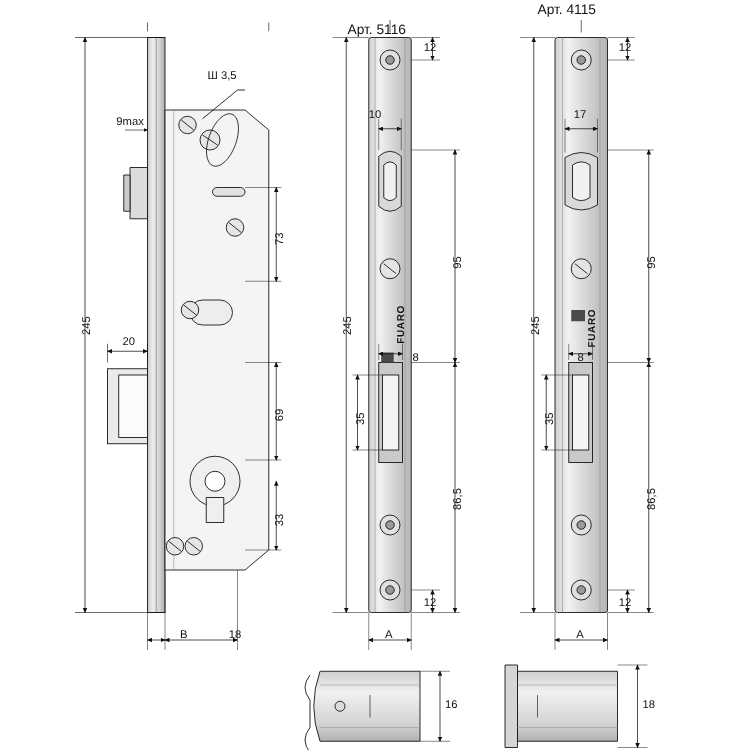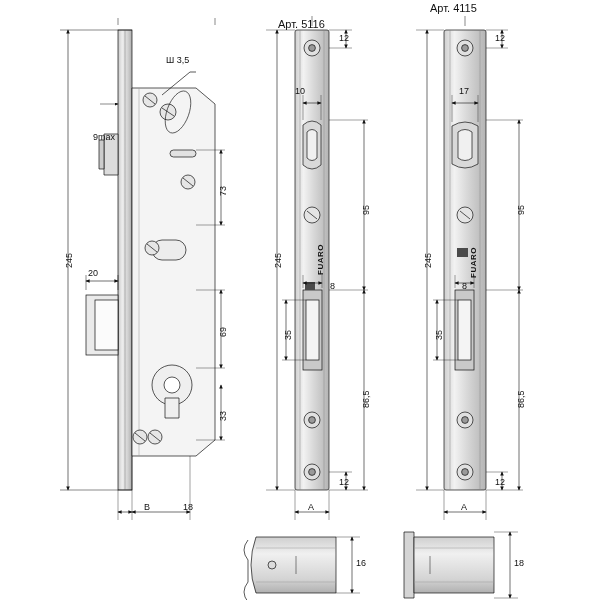--- a/index.html
+++ b/index.html
@@ -239,24 +239,24 @@
       <line x1="510" y1="532" x2="510" y2="598" stroke="#111" stroke-width="0.6" marker-start="url(#arS)" marker-end="url(#ar)"></line>
     </g>
   </svg>
 
   <div class="ttl" style="left:278px;top:2px;margin-top:16px;">Арт. 5116</div>
   <div class="ttl" style="left:430px;top:2px;">Арт. 4115</div>
 
   <div class="brand rot" style="left:316px;top:275px;transform-origin:0 0;transform:rotate(-90deg);">FUARO</div>
   <div class="brand rot" style="left:469px;top:278px;transform-origin:0 0;transform:rotate(-90deg);">FUARO</div>
 
-  <div class="lbl" style="left:93px;top:92px;margin-top:40px;">9max</div>
+  <div class="lbl" style="left:93px;top:92px;">9max</div>
   <div class="lbl" style="left:166px;top:55px;">Ш 3,5</div>
   <div class="lbl rot" style="left:64px;top:268px;">245</div>
-  <div class="lbl" style="left:88px;top:268px;">20</div>
+  <div class="lbl" style="left:98px;top:268px;">20</div>
   <div class="lbl rot" style="left:218px;top:196px;">73</div>
   <div class="lbl rot" style="left:218px;top:337px;">69</div>
   <div class="lbl rot" style="left:218px;top:421px;">33</div>
   <div class="lbl" style="left:144px;top:502px;">B</div>
   <div class="lbl" style="left:183px;top:502px;">18</div>
 
   <div class="lbl" style="left:339px;top:33px;">12</div>
   <div class="lbl" style="left:295px;top:86px;">10</div>
   <div class="lbl rot" style="left:273px;top:268px;">245</div>
   <div class="lbl rot" style="left:361px;top:215px;">95</div>

